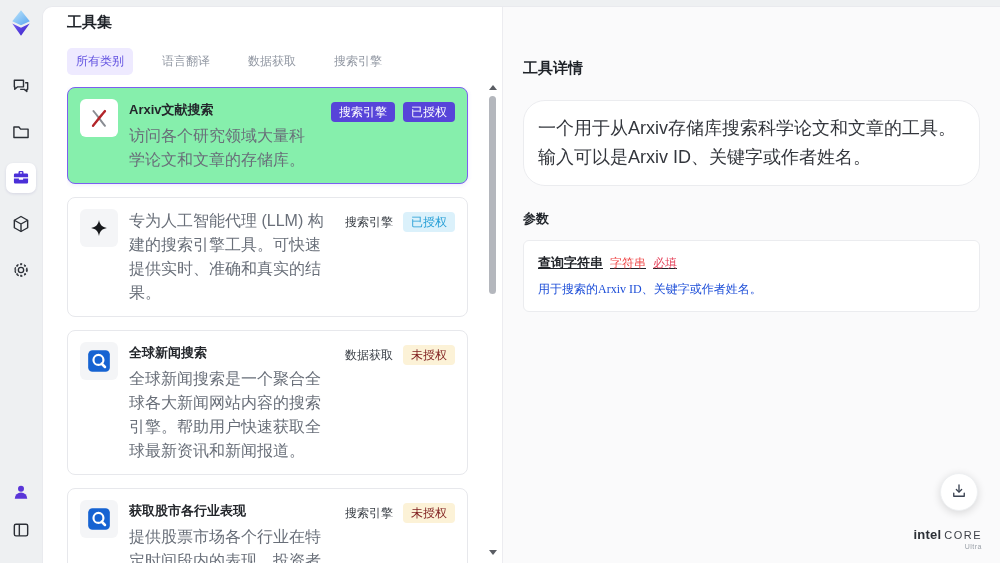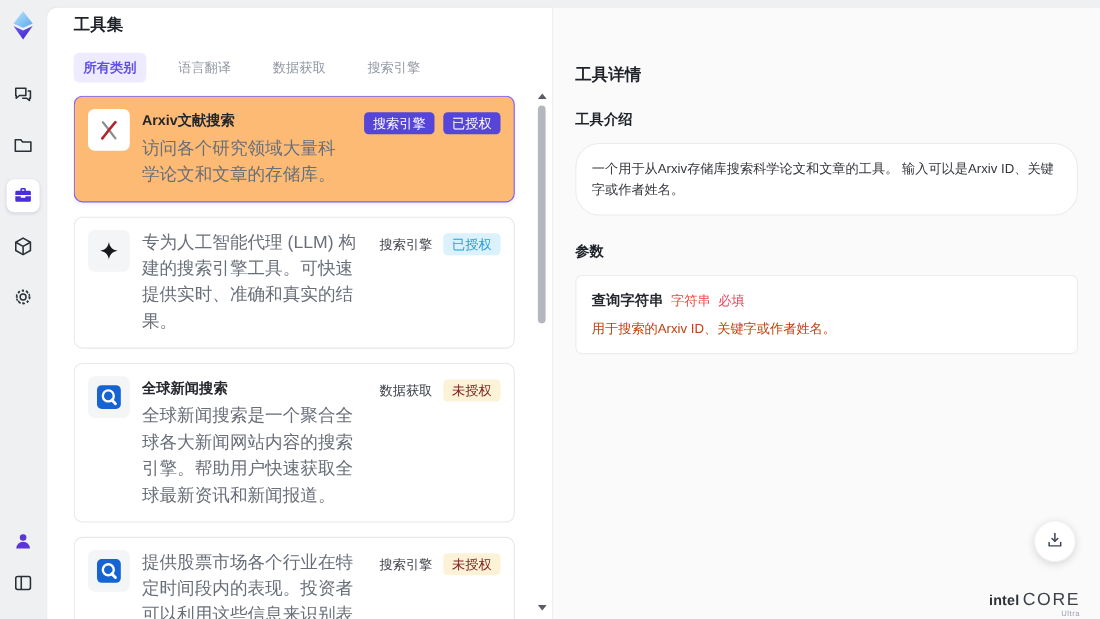--- a/index.html
+++ b/index.html
@@ -38,28 +38,28 @@
     width:460px; flex:0 0 460px; position:relative;
     padding:6px 20px 0 24px; border-right:1px solid #ececf0;
     display:flex; flex-direction:column; overflow:hidden;
   }
   .list-pane h1 { font-size:15px; font-weight:bold; margin-bottom:16px; }
   .tabs { display:flex; align-items:center; gap:20px; margin-bottom:12px; }
   .tab {
     font-size:12px; color:#9298a3; padding:5px 9px; border-radius:5px;
     cursor:pointer; white-space:nowrap;
   }
-  .tab.active { background:#eeeaff; color:#6050e0; font-weight:bold; }
+  .tab.active { background:#eeeaff; color:#6050e0; font-weight:normal; }
   .tool-list { overflow:hidden; flex:1; padding-right:14px; }
   .tool-card {
     display:flex; gap:11px; border:1px solid #e7e8ec; border-radius:8px;
     background:#fff; padding:11px 12px; margin-bottom:13px; cursor:pointer;
   }
   .tool-card.selected {
-    border:1.5px solid #7c5ff0; background:#fdba74;
+    border:1.5px solid #7c5ff0; background:#86efac;
     box-shadow:0 1px 4px rgba(110,80,230,.12);
   }
   .tool-icon {
     width:38px; height:38px; flex:0 0 38px; border-radius:6px;
     background:#f4f5f7; display:flex; align-items:center; justify-content:center;
   }
   .tool-card.selected .tool-icon { background:#ffffff; }
   .tool-body { flex:1; min-width:0; }
   .tool-name { font-size:13px; font-weight:bold; color:#23262b; margin:2px 0 5px; }
   .tool-desc { font-size:16px; color:#696f79; line-height:1.5; }
@@ -79,37 +79,37 @@
   .sb-thumb { position:absolute; top:11px; left:1px; width:7px; height:198px; background:#b4b7bd; border-radius:4px; }
 
   
   .detail-pane { flex:1; background:#fafafb; padding:17px 20px 0 20px; position:relative; }
   .detail-pane h2 { font-size:15px; font-weight:bold; margin-bottom:22px;margin-top:35px; }
   .detail-pane h3 { font-size:13px; font-weight:bold; margin-bottom:12px; }
   .card {
     background:#fff; border:1px solid #ebecef; border-radius:6px;
     padding:13px 14px; margin-bottom:24px;
   }
-  .intro-card { font-size:12px; color:#33363c; line-height:1.6;border-radius:22px; }
-  .param-head { display:flex; align-items:baseline; gap:7px; margin-bottom:9px; }
+  .intro-card { font-size:18px; color:#33363c; line-height:1.6;border-radius:22px; }
+  .param-head { display:flex; align-items:baseline; gap:7px; margin-bottom:9px;text-decoration:underline; }
   .param-name { font-size:13px; font-weight:bold; color:#23262b; }
   .param-type { font-size:12px; color:#ef4444; }
   .param-req  { font-size:12px; color:#e6475f;text-align:right; }
-  .param-desc { font-size:12px; color:#c2410c; }
+  .param-desc { font-size:12px; color:#1d4ed8;font-family:Liberation Serif, serif; }
 
   .fab {
     position:absolute; right:22px; bottom:52px; width:38px; height:38px;
     border-radius:50%; background:#fff; border:1px solid #eef0f2;
     box-shadow:0 2px 8px rgba(0,0,0,.14); cursor:pointer;
     display:flex; align-items:center; justify-content:center;
   }
-  .intel { position:absolute; right:18px; bottom:0; text-align:right; line-height:1.1; }
+  .intel { position:absolute; right:18px; bottom:12px; text-align:right; line-height:1.1; }
   .intel .row { display:flex; align-items:baseline; gap:3px; justify-content:flex-end; }
   .intel .brand { font-size:13px; font-weight:bold; color:#2b2f36; letter-spacing:.2px; }
-  .intel .core { font-size:16px; color:#3c4048; letter-spacing:1.5px; }
+  .intel .core { font-size:11px; color:#3c4048; letter-spacing:1.5px; }
   .intel .sub { font-size:7px; color:#9aa0a8; letter-spacing:.5px; margin-top:1px; }
 </style>
 </head>
 <body>
 
 <div class="app">
 
   <aside class="rail">
     <div class="logo">
       <svg viewBox="0 0 24 24" width="28" height="28">
@@ -249,20 +249,21 @@
   </div>
           <div class="tool-card">
     <div class="tool-icon">
               <svg viewBox="0 0 24 24" width="26" height="26">
                 <rect x="2" y="2" width="20" height="20" rx="4" fill="#1663d2"></rect>
                 <circle cx="11.5" cy="11" r="4.6" fill="none" stroke="#fff" stroke-width="2"></circle>
                 <path d="M14.5 14.5 L17.5 17.5" stroke="#fff" stroke-width="2.4" stroke-linecap="round"></path>
               </svg>
             </div>
     <div class="tool-body">
+      <div class="tool-name">获取股市各行业表现</div>
       <div class="tool-desc">提供股票市场各个行业在特定时间段内的表现。投资者可以利用这些信息来识别表现优于或劣于市场的行业。</div>
     </div>
     <div class="tool-badges">
       <span class="chip cat cat-plain">搜索引擎</span>
       <span class="chip auth auth-no">未授权</span>
     </div>
   </div>
           <div class="tool-card">
     <div class="tool-icon">
               <svg viewBox="0 0 24 24" width="26" height="26">
@@ -283,21 +284,20 @@
         </div>
       <div class="sbar">
         <div class="sb-arrow up"></div>
         <div class="sb-thumb"></div>
         <div class="sb-arrow down"></div>
       </div>
     </section>
 
     <section class="detail-pane">
       <h2>工具详情</h2>
-      <h3>工具介绍</h3>
       <div class="card intro-card">一个用于从Arxiv存储库搜索科学论文和文章的工具。 输入可以是Arxiv ID、关键字或作者姓名。</div>
       <h3>参数</h3>
       <div class="card">
         <div class="param-head">
           <span class="param-name">查询字符串</span>
           <span class="param-type">字符串</span>
           <span class="param-req">必填</span>
         </div>
         <div class="param-desc">用于搜索的Arxiv ID、关键字或作者姓名。</div>
       </div>

